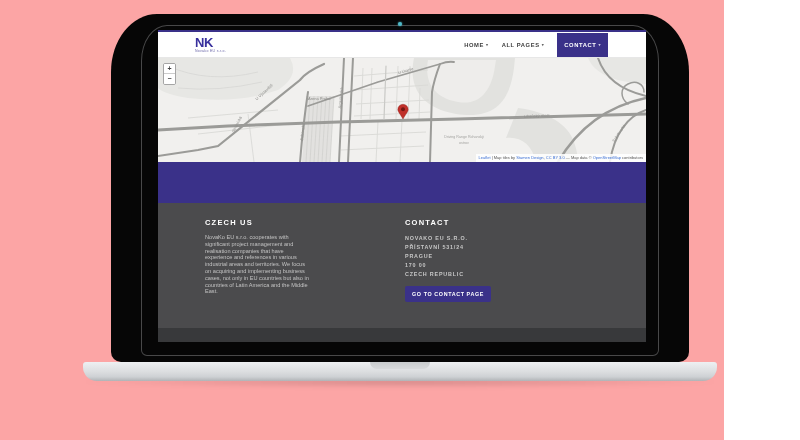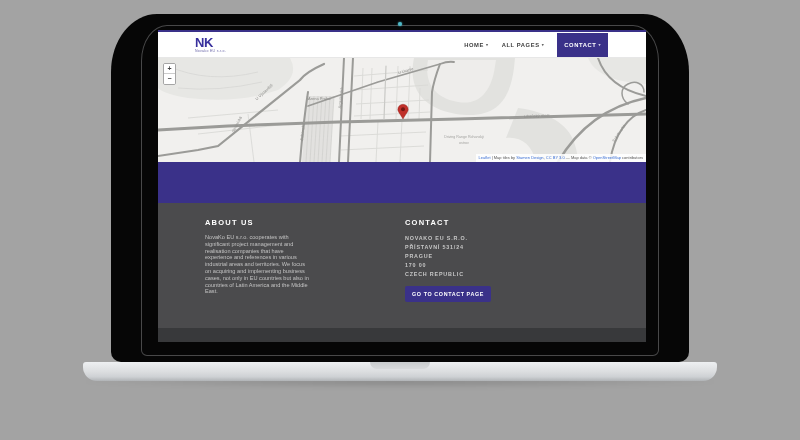--- a/index.html
+++ b/index.html
@@ -1,18 +1,18 @@
 <!DOCTYPE html>
 <html><head>
 <meta charset="utf-8">
 <style>
   * { margin:0; padding:0; box-sizing:border-box; }
   html,body { width:800px; height:440px; background:#ffffff; overflow:hidden;
               font-family:"Liberation Sans", sans-serif; }
-  .stage { position:relative; width:800px; height:440px; background:#a3a3a3; }
+  .stage { position:relative; width:724px; height:440px; background:#fca5a5; }
 
   
   .laptop-lid { position:absolute; left:111px; top:14px; width:578px; height:348px;
     background:#060606;
     border-radius:46px 46px 10px 10px / 58px 58px 10px 10px; }
   .lid-inner-line { position:absolute; left:30px; right:30px; top:11px; bottom:6px;
     border:1px solid rgba(210,210,215,0.32);
     border-radius:26px 26px 6px 6px / 36px 36px 6px 6px; pointer-events:none; }
   .camera-dot { position:absolute; left:50%; top:8px; width:4px; height:4px; margin-left:-2px;
     border-radius:50%; background:#4fb9c8; box-shadow:0 0 2px #4fb9c8; }
@@ -190,21 +190,21 @@
             <div class="map-zoom-btn">−</div>
           </div>
 
           <div class="map-attrib"><span class="lnk">Leaflet</span><span> | Map tiles by </span><span class="lnk">Stamen Design</span><span>, </span><span class="lnk">CC BY 3.0</span><span> — Map data © </span><span class="lnk">OpenStreetMap</span><span> contributors</span></div>
         </div>
 
         <div class="purple-band"></div>
 
         <div class="site-footer">
           <div class="f-col f-about">
-            <div class="f-heading">ABOUT US</div>
+            <div class="f-heading">CZECH US</div>
             <div class="f-body">NovaKo EU s.r.o. cooperates with significant project management and realisation companies that have experience and references in various industrial areas and territories. We focus on acquiring and implementing business cases, not only in EU countries but also in countries of Latin America and the Middle East.</div>
           </div>
           <div class="f-col f-contact">
             <div class="f-heading">CONTACT</div>
             <div class="f-line">NOVAKO EU S.R.O.</div>
             <div class="f-line">PŘÍSTAVNÍ 531/24</div>
             <div class="f-line">PRAGUE</div>
             <div class="f-line">170 00</div>
             <div class="f-line">CZECH REPUBLIC</div>
             <div class="f-btn">GO TO CONTACT PAGE</div>

